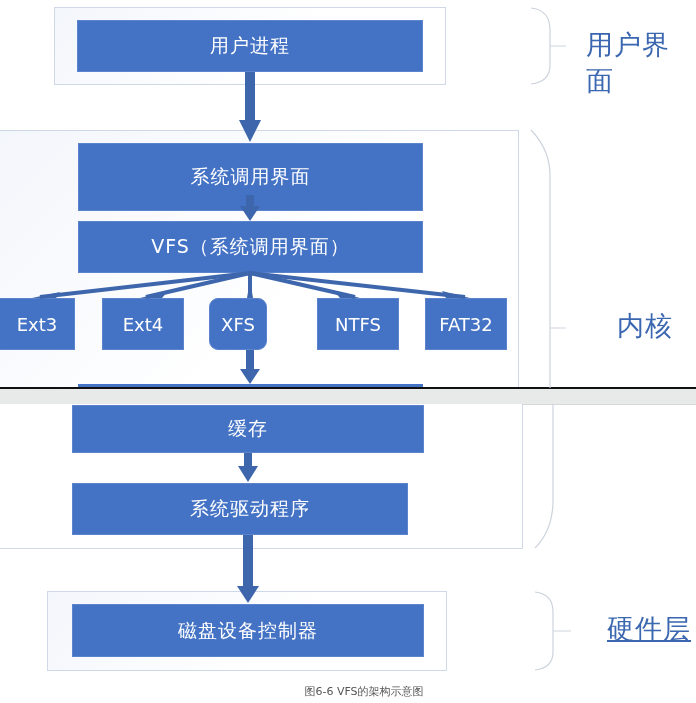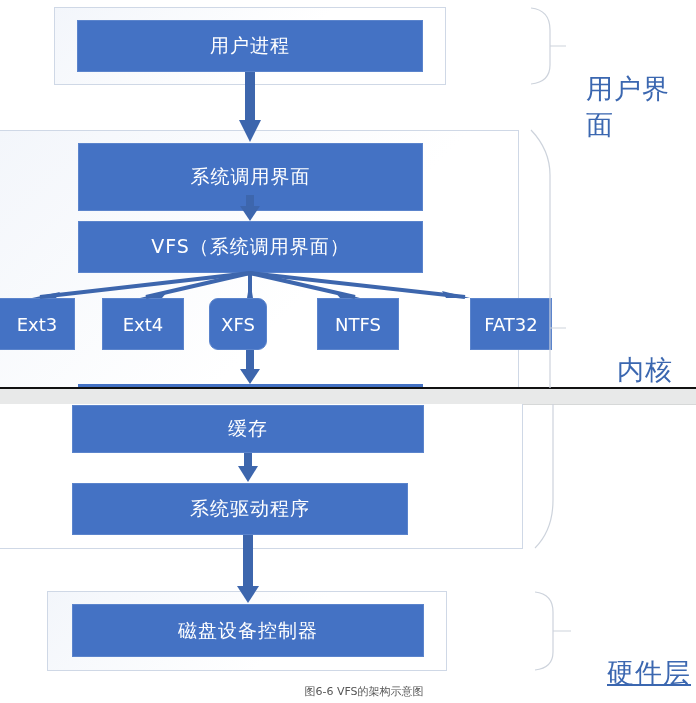--- a/index.html
+++ b/index.html
@@ -2,41 +2,41 @@
 <html><head>
 <meta charset="utf-8">
 <style>
   html, body { margin: 0; padding: 0; background: #ffffff; }
   body { width: 696px; height: 703px; position: relative; overflow: hidden;
          font-family: "DejaVu Sans", "Liberation Sans", sans-serif; }
   .frame { position: absolute; border: 1px solid #cfd8e6; background: linear-gradient(135deg, #f3f6fb 0%, #ffffff 60%); box-sizing: border-box; }
   .box { position: absolute; background: #4472c4; color: #ffffff; display: flex; align-items: center; justify-content: center;
          font-size: 19px; box-sizing: border-box; border: 1px solid #5b84cc; letter-spacing: 1px; }
   .fs { font-size: 18px; letter-spacing: 0; }
-  .label { position: absolute; color: #3b67b0; font-size: 27px; letter-spacing: 1px; margin-top: 44px; }
+  .label { position: absolute; color: #3b67b0; font-size: 27px; letter-spacing: 1px; }
   .sep-line { position: absolute; left: 0; width: 696px; height: 2px; top: 387px; background: #111111; }
   .sep-band { position: absolute; left: 0; width: 696px; top: 389px; height: 15px; background: #e8e9e9; border-bottom: 1px solid #d6d8d8; }
   .caption { position: absolute; top: 684px; left: 0; width: 696px; text-align: center; font-size: 11px; color: #555555; margin-left: 16px; }
   svg.overlay { position: absolute; left: 0; top: 0; width: 696px; height: 703px; pointer-events: none; }
 </style>
 </head>
 <body>
 
 <div class="frame" style="left:54px; top:7px; width:392px; height:78px;"></div>
 <div class="box" style="left:77px; top:20px; width:346px; height:52px;">用户进程</div>
 
 <div class="frame" style="left:-2px; top:130px; width:521px; height:270px; border-bottom:none;"></div>
 <div class="box" style="left:78px; top:143px; width:345px; height:68px;">系统调用界面</div>
 <div class="box" style="left:78px; top:221px; width:345px; height:52px;">VFS（系统调用界面）</div>
 
 <div class="box fs" style="left:-1px; top:298px; width:76px; height:52px;text-align:center;">Ext3</div>
 <div class="box fs" style="left:102px; top:298px; width:82px; height:52px;">Ext4</div>
 <div class="box fs" style="left:209px; top:298px; width:58px; height:52px;border-radius:9px;">XFS</div>
 <div class="box fs" style="left:317px; top:298px; width:82px; height:52px;">NTFS</div>
-<div class="box fs" style="left:425px; top:298px; width:82px; height:52px;margin-left:45px;">FAT32</div>
+<div class="box fs" style="left:425px; top:298px; width:82px; height:52px;">FAT32</div>
 
 <div class="box" style="left:78px; top:384px; width:345px; height:4px; border:none;"></div>
 
 <div class="sep-line"></div>
 <div class="sep-band"></div>
 
 <div class="frame" style="left:-2px; top:404px; width:525px; height:145px; border-top:none; background:#ffffff;"></div>
 <div class="box" style="left:72px; top:405px; width:352px; height:48px;">缓存</div>
 <div class="box" style="left:72px; top:483px; width:336px; height:52px;padding-left:20px;">系统驱动程序</div>
 

